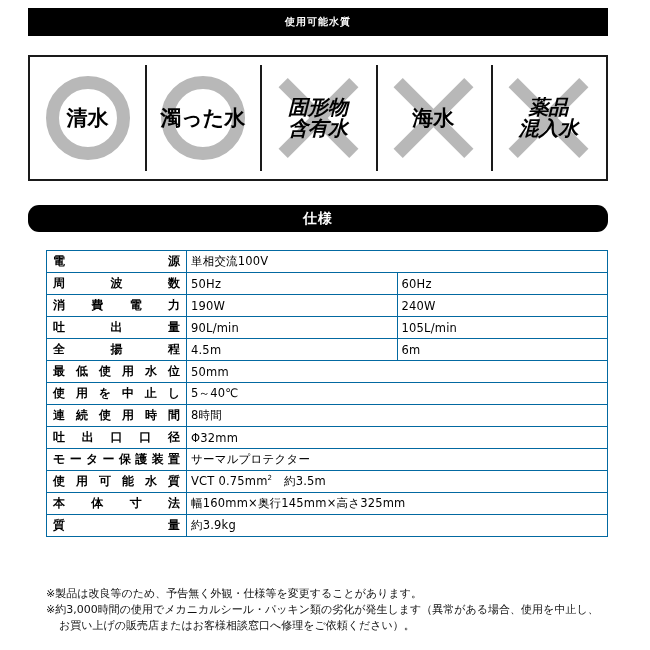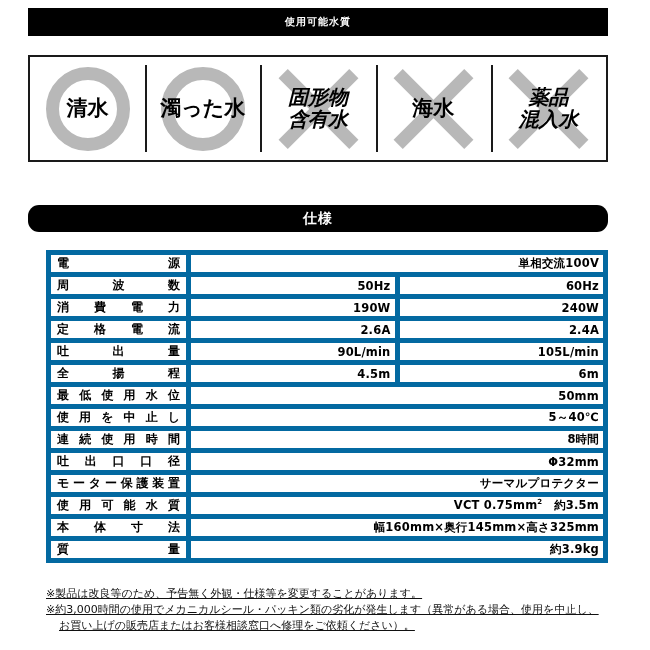--- a/index.html
+++ b/index.html
@@ -24,21 +24,21 @@
     letter-spacing:1px;
     display:flex;align-items:center;justify-content:center;
   }
   #banner-water{top:8px;height:28px;font-size:10px;}
   #banner-spec{top:205px;height:27px;font-size:14px;border-radius:11px;}
 
   
   .water-box{
     position:absolute;
     left:28px;top:55px;
-    width:580px;height:107px;
+    width:580px;height:126px;
     border:2px solid #1a1a1a;
     box-sizing:border-box;
     display:flex;
   }
   .water-cell{
     flex:1 1 0;
     position:relative;
     display:flex;align-items:center;justify-content:center;
   }
   .water-cell + .water-cell::before{
@@ -85,53 +85,53 @@
 
   
   .spec-table{
     position:absolute;
     left:46px;top:250px;
     width:562px;
     border-collapse:collapse;
     table-layout:fixed;
   }
   .spec-table td{
-    border:5px solid #0369a1;
+    border:1px solid #0369a1;
     height:22px;
     font-size:11.5px;
     padding:0 4px;
     box-sizing:border-box;
     vertical-align:middle;
   }
   .spec-table td.lbl{
     width:140px;
     font-weight:700;
     font-size:12px;
     text-align:justify;
     text-align-last:justify;
     padding:0 6px;
     white-space:nowrap;
   }
   .spec-table td.val{
-    text-align:right;
-    font-weight:700;
+    text-align:left;
+    font-weight:400;
     letter-spacing:0.2px;
   }
   .spec-table td.val sup{font-size:7px;vertical-align:super;}
 
   
   .notes{
     position:absolute;
     left:46px;top:586px;
     width:580px;
     font-size:11px;
     line-height:1.45;
     color:#111;
   }
-  .note-line{white-space:nowrap;text-decoration:underline;}
+  .note-line{white-space:nowrap;}
   .note-line.indent{padding-left:13px;}
 </style>
 </head>
 <body>
 
 <div class="page">
 
   <div class="banner" id="banner-water">使用可能水質</div>
 
   <div class="water-box" id="water-box">
@@ -188,25 +188,20 @@
         </tr>
         <tr>
           <td class="lbl">周波数</td>
           <td class="val">50Hz</td>
           <td class="val">60Hz</td>
         </tr>
         <tr>
           <td class="lbl">消費電力</td>
           <td class="val">190W</td>
           <td class="val">240W</td>
-        </tr>
-        <tr>
-          <td class="lbl">定格電流</td>
-          <td class="val">2.6A</td>
-          <td class="val">2.4A</td>
         </tr>
         <tr>
           <td class="lbl">吐出量</td>
           <td class="val">90L/min</td>
           <td class="val">105L/min</td>
         </tr>
         <tr>
           <td class="lbl">全揚程</td>
           <td class="val">4.5m</td>
           <td class="val">6m</td>

